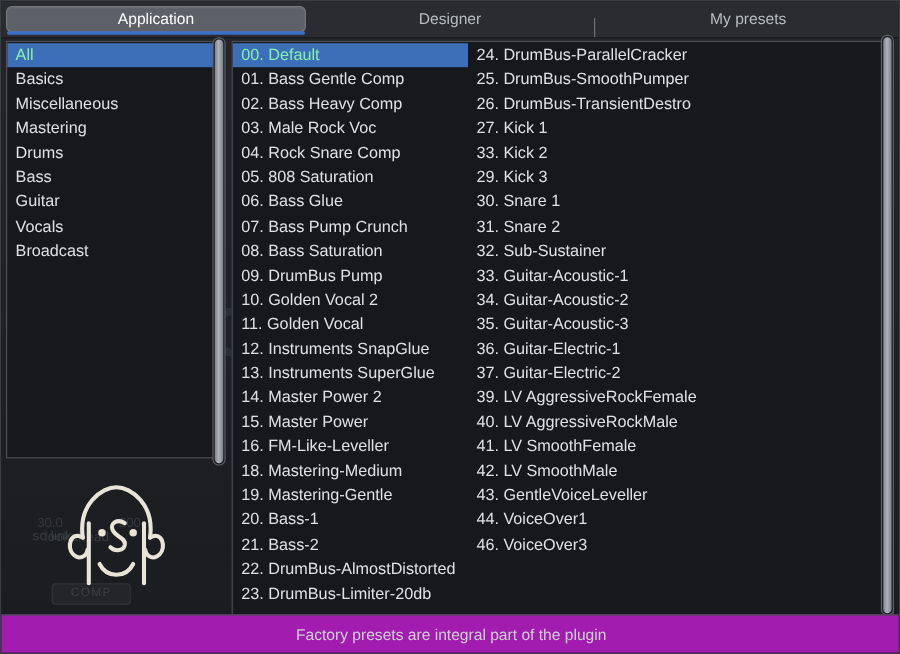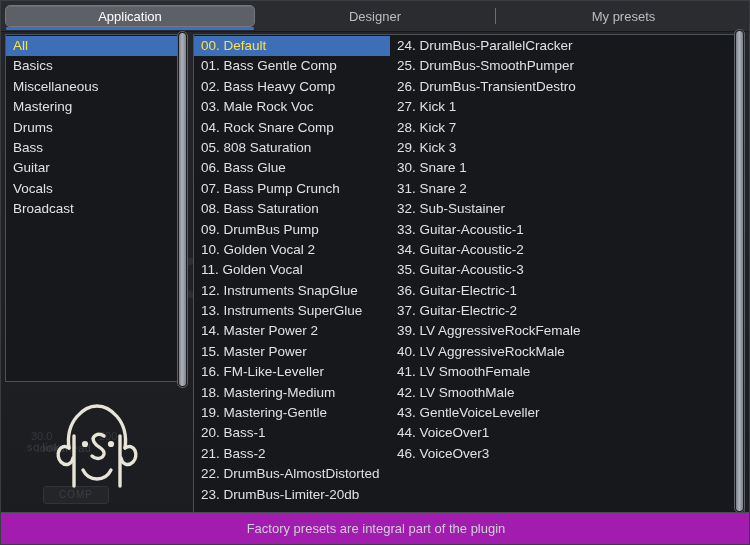--- a/index.html
+++ b/index.html
@@ -91,21 +91,21 @@
   }
 
   
   .tabbar {
     position: absolute; left: 0; top: 0;
     width: 750px; height: 31px;
     background: #2a2c30;
     border-bottom: 1px solid #17181b;
     z-index: 6;
     display: flex;
-    align-items: center;
+    align-items: flex-end;
   }
   .tab {
     height: 31px;
     display: flex;
     align-items: center;
     justify-content: center;
     color: #b9bcc0;
     font-size: 13px;
     position: relative;
     cursor: pointer;
@@ -154,21 +154,21 @@
     line-height: 20.4px;
     padding-left: 7px;
     color: #dfe1e4;
     font-size: 13.5px;
     white-space: nowrap;
     overflow: hidden;
     cursor: pointer;
   }
   .list-row.selected {
     background: #3c6fb8;
-    color: #fde047;
+    color: #86efac;
   }
   #cat-list { padding-top: 1px; }
 
   .preset-cols {
     display: flex;
     padding-top: 1px;
   }
   .preset-col { width: 196px; }
   .preset-col.col2 { width: 340px; }
 
@@ -320,21 +320,21 @@
           <div class="list-row">20. Bass-1</div>
           <div class="list-row">21. Bass-2</div>
           <div class="list-row">22. DrumBus-AlmostDistorted</div>
           <div class="list-row">23. DrumBus-Limiter-20db</div>
         </div>
       <div class="preset-col col2" id="preset-col-right">
           <div class="list-row">24. DrumBus-ParallelCracker</div>
           <div class="list-row">25. DrumBus-SmoothPumper</div>
           <div class="list-row">26. DrumBus-TransientDestro</div>
           <div class="list-row">27. Kick 1</div>
-          <div class="list-row">28. Kick 7</div>
+          <div class="list-row">33. Kick 2</div>
           <div class="list-row">29. Kick 3</div>
           <div class="list-row">30. Snare 1</div>
           <div class="list-row">31. Snare 2</div>
           <div class="list-row">32. Sub-Sustainer</div>
           <div class="list-row">33. Guitar-Acoustic-1</div>
           <div class="list-row">34. Guitar-Acoustic-2</div>
           <div class="list-row">35. Guitar-Acoustic-3</div>
           <div class="list-row">36. Guitar-Electric-1</div>
           <div class="list-row">37. Guitar-Electric-2</div>
           <div class="list-row">39. LV AggressiveRockFemale</div>

